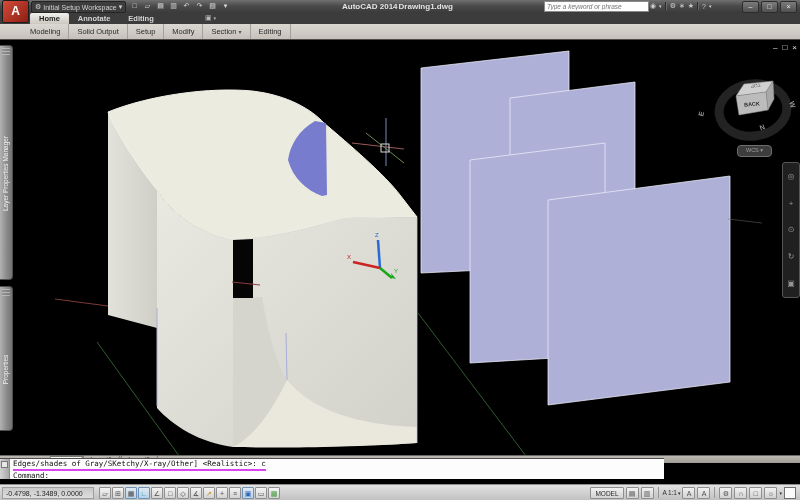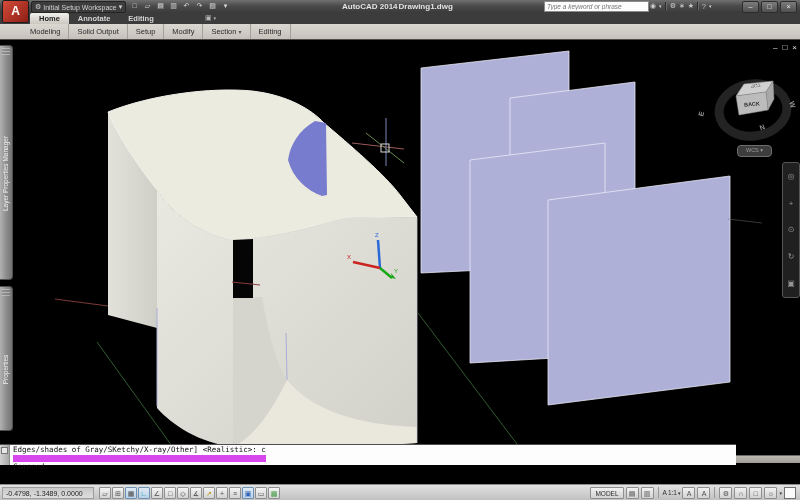--- a/index.html
+++ b/index.html
@@ -55,27 +55,27 @@
   
   .layoutbar{left:0;top:455px;width:800px;height:8px;background:linear-gradient(#bcb9b2,#a09d96);
     border-top:1px solid #6b6965;box-sizing:border-box;display:flex;align-items:stretch;font-size:5.5px;}
   .ltnav{display:flex;align-items:center;gap:1px;margin-left:14px;margin-right:4px;color:#2f2f2f;}
   .ltnav span{padding:0 1px;}
   .ltab{position:relative;transform:skewX(-18deg);border-left:1px solid #77756f;border-right:1px solid #77756f;
     padding:0 7px;line-height:7px;color:#222;}
   .ltab .lbl{display:inline-block;transform:skewX(18deg);font-size:6px;font-style:italic;}
   .ltab.active{background:#f7f6f2;border-top:1px solid #77756f;font-weight:bold;}
   
-  .cmd{left:0;top:444px;width:736px;height:21px;background:#fdfdfd;border-top:1px solid #4e4e4e;box-sizing:border-box;}
+  .cmd{left:0;top:458px;width:664px;height:21px;background:#fdfdfd;border-top:1px solid #4e4e4e;box-sizing:border-box;}
   .cmdgutter{position:absolute;left:0;top:0;width:9px;height:100%;
     background:linear-gradient(to right,#d2d2d2,#a8a8a8);border-right:1px solid #8a8a8a;}
   .cmdgutter i{position:absolute;left:1px;top:2px;width:5px;height:5px;background:#e8e8e8;border:1px solid #777;}
   .cmdtext{position:absolute;left:13px;top:0;font-family:"DejaVu Sans Mono",monospace;font-size:7.5px;color:#101010;}
   .cmdtext .l1{line-height:10px;white-space:pre;}
-  .cmdtext .l2{line-height:10px;border-top:7px solid #d946ef;white-space:pre;}
+  .cmdtext .l2{line-height:10px;border-top:2px solid #d946ef;white-space:pre;}
   
   .status{left:0;top:484px;width:800px;height:16px;background:linear-gradient(#e2e2e2,#c1c1c1);
     border-top:1px solid #8d8d8d;box-sizing:border-box;display:flex;align-items:center;}
   .coords{width:92px;height:12px;margin-left:2px;font-size:7px;color:#1f1f1f;line-height:12px;padding-left:3px;
     background:linear-gradient(#c9c9c9,#dedede);border:1px solid #9d9d9d;box-sizing:border-box;white-space:nowrap;}
   .toggles{display:flex;gap:1px;margin-left:5px;}
   .tg{width:12px;height:12px;border:1px solid #8f8f8f;border-radius:1px;background:linear-gradient(#f4f4f4,#d3d3d3);
     font-size:7px;line-height:11px;text-align:center;color:#4e4e4e;box-sizing:border-box;}
   .tg.pressed{background:linear-gradient(#dfeaf4,#b9d1e6);border-color:#6e92b5;}
   .toggles .tg:nth-child(4){color:#0a9ab0;} .toggles .tg:nth-child(9){color:#c09010;}

